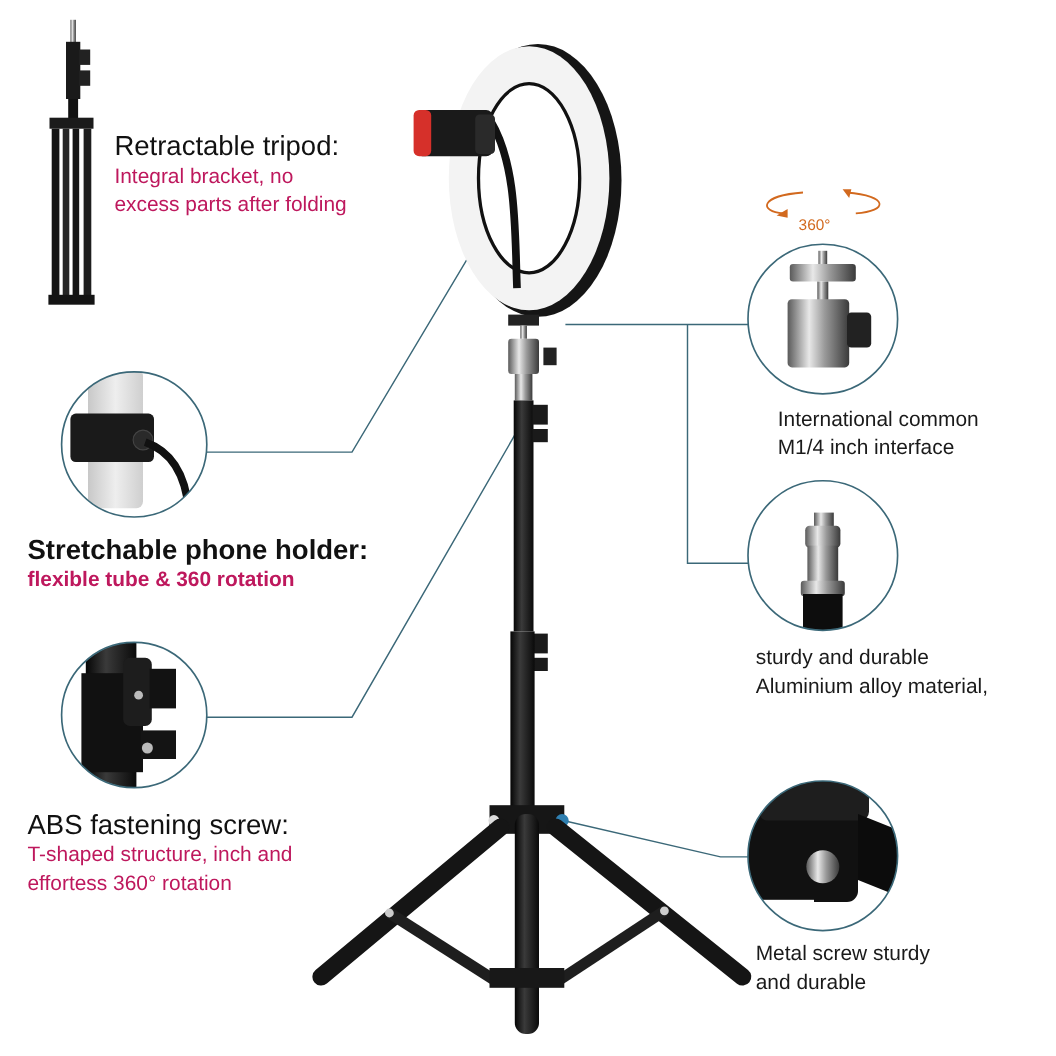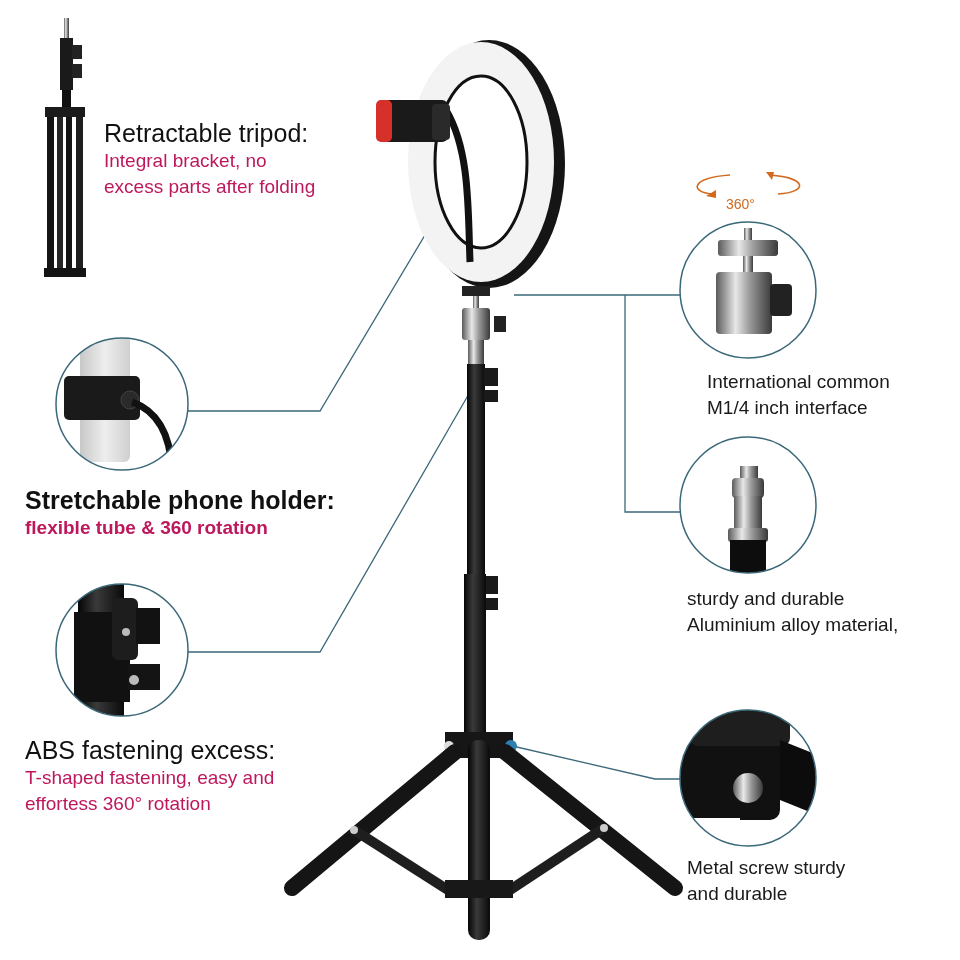--- a/index.html
+++ b/index.html
@@ -192,22 +192,22 @@
   <div class="feature-desc">Integral bracket, no</div>
   <div class="feature-desc">excess parts after folding</div>
 </div>
 
 <div class="abs" style="left:25px; top:485px;font-weight:bold;">
   <div class="feature-title">Stretchable phone holder:</div>
   <div class="feature-desc">flexible tube &amp; 360 rotation</div>
 </div>
 
 <div class="abs" style="left:25px; top:735px;">
-  <div class="feature-title">ABS fastening excess:</div>
-  <div class="feature-desc">T-shaped fastening, easy and</div>
+  <div class="feature-title">ABS fastening screw:</div>
+  <div class="feature-desc">T-shaped structure, inch and</div>
   <div class="feature-desc">effortess 360° rotation</div>
 </div>
 
 <div class="abs rot-label" style="left:726px; top:196px;">360°</div>
 
 <div class="abs" style="left:687px; top:369px;margin-left:20px;">
   <div class="right-desc">International common</div>
   <div class="right-desc">M1/4 inch interface</div>
 </div>
 

